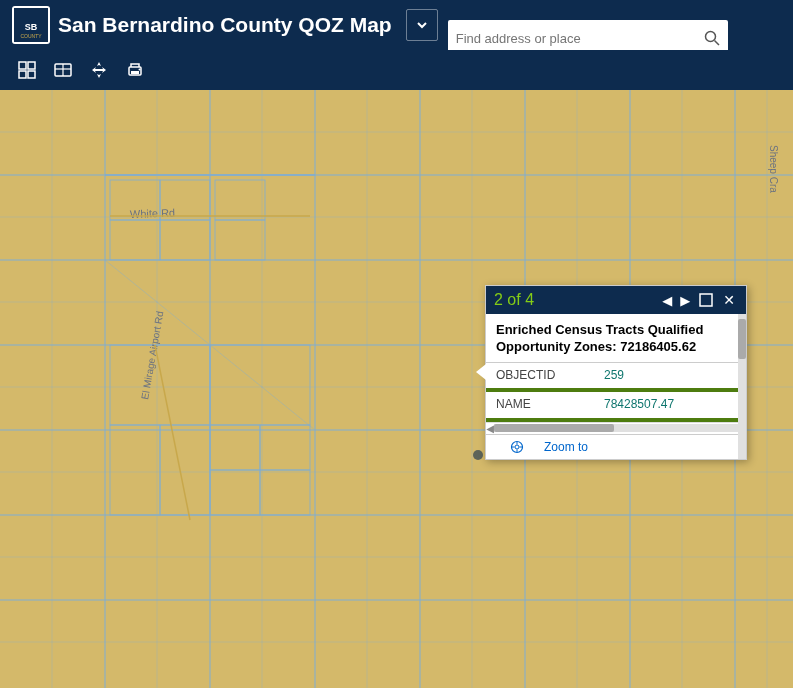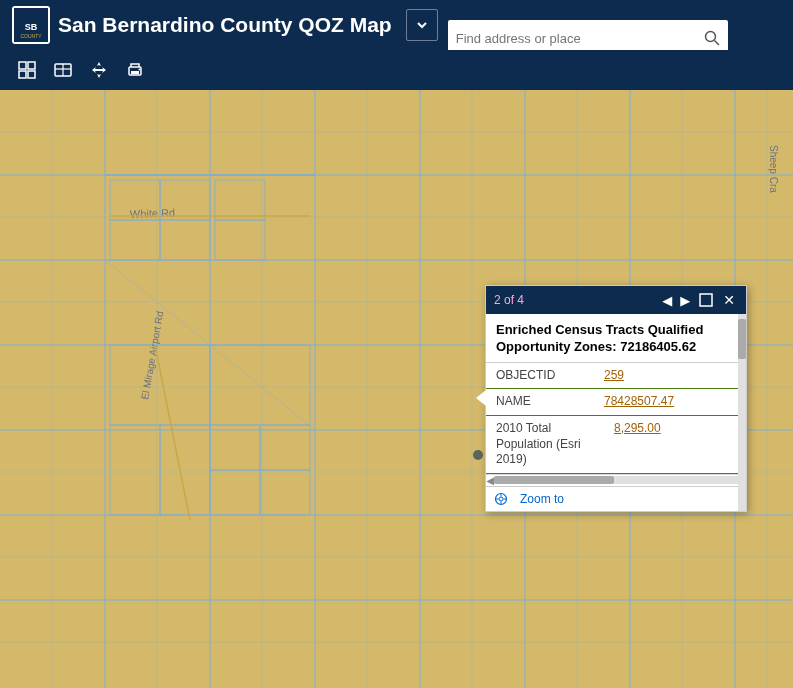--- a/index.html
+++ b/index.html
@@ -139,22 +139,22 @@
       justify-content: space-between;
       padding: 4px 8px;
       height: 28px;
     }
     #popup-nav {
       display: flex;
       align-items: center;
       gap: 4px;
     }
     #popup-counter {
-      font-size: 12px;
-      color: #f9a8d4;
+      font-size: 16px;
+      color: #84cc16;
     }
     .popup-nav-btn {
       background: transparent;
       border: none;
       color: #fff;
       cursor: pointer;
       font-size: 13px;
       padding: 0 2px;
       display: flex;
       align-items: center;
@@ -179,44 +179,43 @@
       color: #000;
       line-height: 1.3;
     }
     #popup-body {
       max-height: 260px;
       overflow-y: auto;
       overflow-x: hidden;
     }
     .popup-row {
       display: flex;
-      border-bottom: 1px solid #4d7c0f;
+      border-bottom: 4px solid #4d7c0f;
       padding: 5px 10px;
-      align-items: flex-start;
+      align-items: flex-end;
       gap: 8px;
     }
     .popup-field {
       color: #444;
       font-size: 12px;
       min-width: 100px;
       max-width: 110px;
       line-height: 1.3;
     }
     .popup-value {
-      color: #a16207;
+      color: #0f766e;
       font-size: 12px;
       line-height: 1.3;
-      text-decoration: underline;
     }
     #popup-footer {
-      padding: 5px 8px;
+      padding: 5px 24px;
       border-top: 1px solid #ccc;
       display: flex;
       align-items: center;
-      gap: 12px;
+      gap: 20px;
       cursor: pointer;
       color: #0066cc;
       font-size: 12px;
     }
     #popup-arrow {
       position: absolute;
       left: -10px;
       top: 50%;
       transform: translateY(-50%);
       width: 0;
@@ -377,24 +376,20 @@
 
     <div id="popup-body">
       <div class="popup-row">
         <span class="popup-field">OBJECTID</span>
         <span class="popup-value">259</span>
       </div>
       <div class="popup-row">
         <span class="popup-field">NAME</span>
         <span class="popup-value">78428507.47</span>
       </div>
-      <div class="popup-row">
-        <span class="popup-field">2010 Total Population (Esri 2019)</span>
-        <span class="popup-value">8,295.00</span>
-      </div>
     </div>
 
     <div style="position:relative; display:flex; align-items:center; border-top:1px solid #ddd; height:12px; padding: 2px 0;">
       <div style="width:8px; height:12px; display:flex; align-items:center; justify-content:center; color:#888; font-size:10px; cursor:pointer;">◀</div>
       <div style="flex:1; height:8px; background:#e0e0e0;">
         <div style="width:120px; height:8px; background:#aaa; border-radius:2px;"></div>
       </div>
       <div style="width:8px; height:12px; display:flex; align-items:center; justify-content:center; color:#888; font-size:10px; cursor:pointer;">▶</div>
     </div>
 

